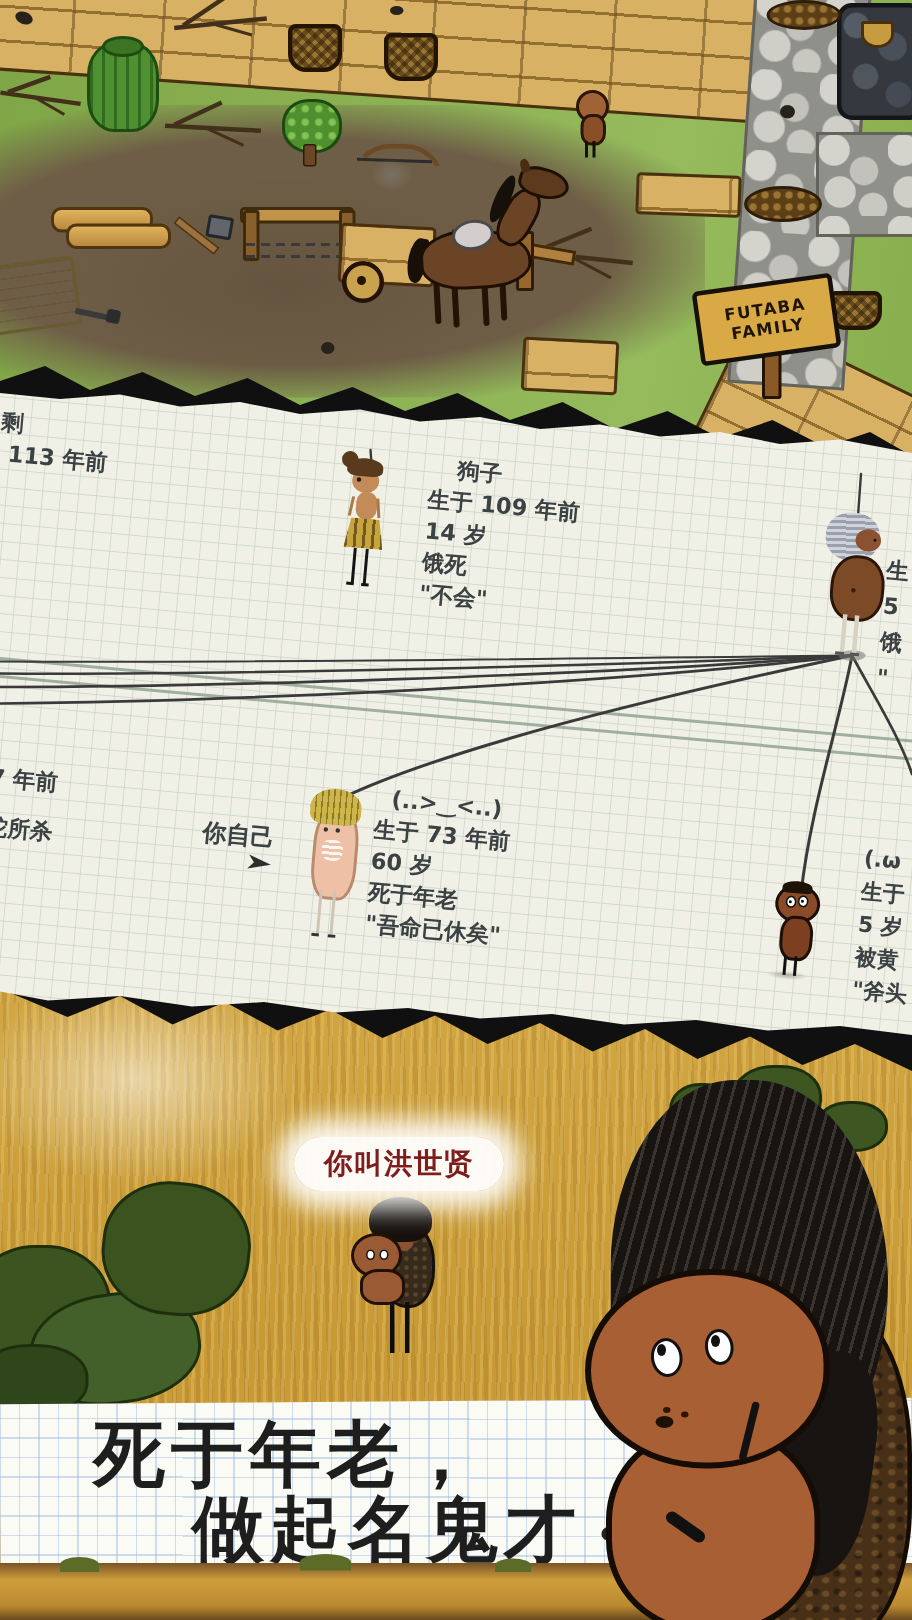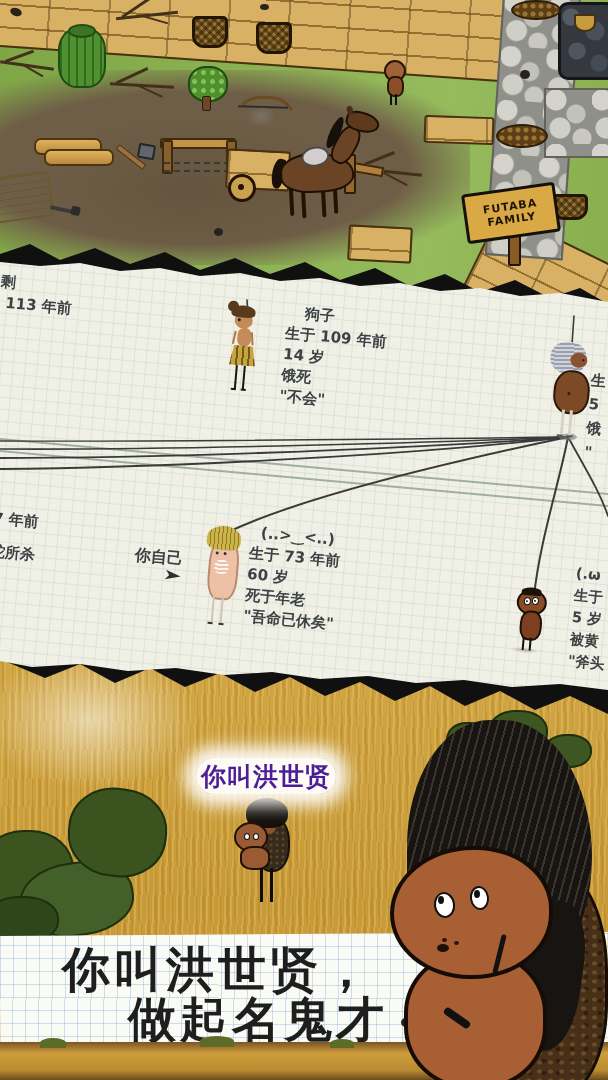--- a/index.html
+++ b/index.html
@@ -156,21 +156,21 @@
   #field-tex{left:0;top:0;width:608px;height:460px;
     background:repeating-linear-gradient(92deg,rgba(240,210,130,.28) 0 2px,rgba(0,0,0,0) 2px 6px),
       repeating-linear-gradient(88deg,rgba(140,95,25,.18) 0 3px,rgba(0,0,0,0) 3px 8px);}
   #glow-tl{left:-20px;top:30px;width:220px;height:140px;background:radial-gradient(rgba(255,255,250,.55),rgba(255,255,250,0) 70%);}
   .bush{border-radius:46%;border:2px solid #1d2f0c;}
   #tree-right{left:436px;top:96px;width:172px;height:160px;}
   #tree-right .trunk{left:70px;top:30px;width:12px;height:100px;background:#8a5a2c;border:2px solid #3a2008;border-radius:6px;transform:rotate(-20deg);}
   #tree-right .branch{left:95px;top:40px;width:50px;height:6px;background:#8a5a2c;border:2px solid #3a2008;border-radius:3px;transform:rotate(-35deg);}
   #popup{left:196px;top:138px;width:140px;height:36px;background:rgba(255,255,255,.95);border-radius:18px;
     box-shadow:0 0 16px 12px rgba(255,255,255,.9);display:flex;align-items:center;justify-content:center;
-    font-size:25px;font-weight:700;color:#4c1d95;letter-spacing:1px;z-index:3;}
+    font-size:19px;font-weight:700;color:#7f1d1d;letter-spacing:1px;z-index:3;}
   
   #small-mom{left:232px;top:176px;width:60px;height:112px;z-index:2;}
   #small-mom .hair{left:14px;top:2px;width:42px;height:30px;background:#15100b;border-radius:50% 50% 40% 40%;}
   #small-mom .mface{left:30px;top:24px;width:14px;height:14px;background:#8a5230;border-radius:50%;}
   #small-mom .mbody{left:22px;top:20px;width:32px;height:52px;background:#352a1c;border:2px solid #15100b;border-radius:45%;
     background-image:radial-gradient(rgba(150,110,55,.4) 1px,rgba(0,0,0,0) 2px);background-size:6px 6px;}
   #small-mom .bhead{left:2px;top:26px;width:30px;height:26px;background:#9a5a33;border:2px solid #201006;border-radius:50%;}
   #small-mom .beye{width:4px;height:5px;background:#fff;border:1px solid #111;border-radius:50%;top:9px;}
   #small-mom .bbody{left:8px;top:50px;width:26px;height:20px;background:#9a5a33;border:2px solid #201006;border-radius:40%;}
   #small-mom .leg{width:3px;height:34px;background:#0d0d0d;top:72px;}
@@ -452,21 +452,21 @@
       <div class="a eye" style="left:19px;top:7px;"></div>
       <div class="a pup" style="left:13px;"></div>
       <div class="a pup" style="left:21px;top:10px;"></div>
       <div class="a body"></div>
       <div class="a leg" style="left:13px;"></div>
       <div class="a leg" style="left:20px;"></div>
     </div>
   </div>
 
   <div id="banner" class="a"></div>
-  <div id="cap1" class="cap">你叫洪世贤，</div>
+  <div id="cap1" class="cap">死于年老，</div>
   <div id="cap2" class="cap">做起名鬼才 .</div>
   <div id="grass-bottom" class="a"></div>
   <div class="tuft" style="left:40px;top:1038px;width:26px;height:10px;"></div>
   <div class="tuft" style="left:200px;top:1036px;width:34px;height:11px;"></div>
   <div class="tuft" style="left:330px;top:1039px;width:24px;height:9px;"></div>
   <div class="tuft" style="left:560px;top:1036px;width:30px;height:11px;"></div>
   <div class="a pebble" style="left:401px;top:1018px;width:9px;height:9px;transform:rotate(15deg);z-index:6;"></div>
 
   <div id="big-mom" class="a">
     <div class="a leg" style="left:88px;top:288px;width:7px;height:70px;transform:rotate(3deg);"></div>

